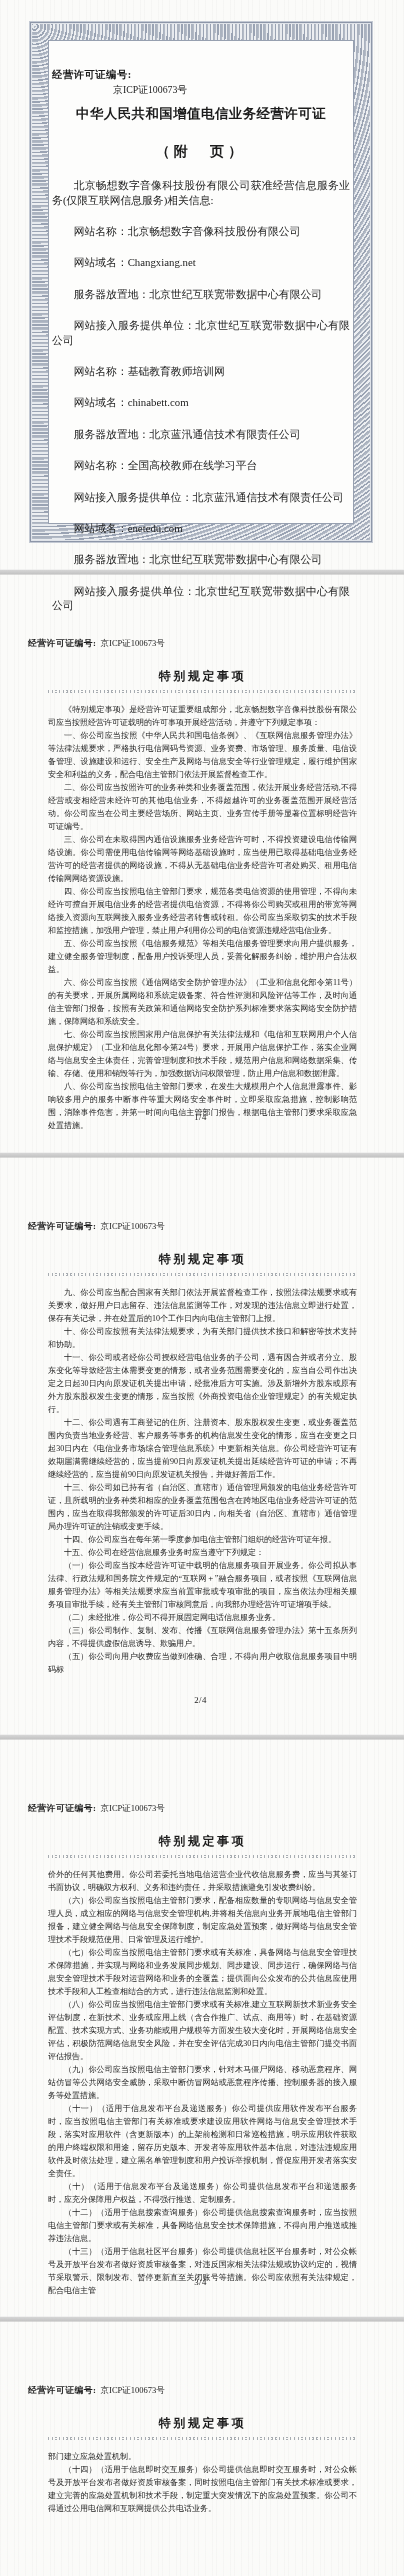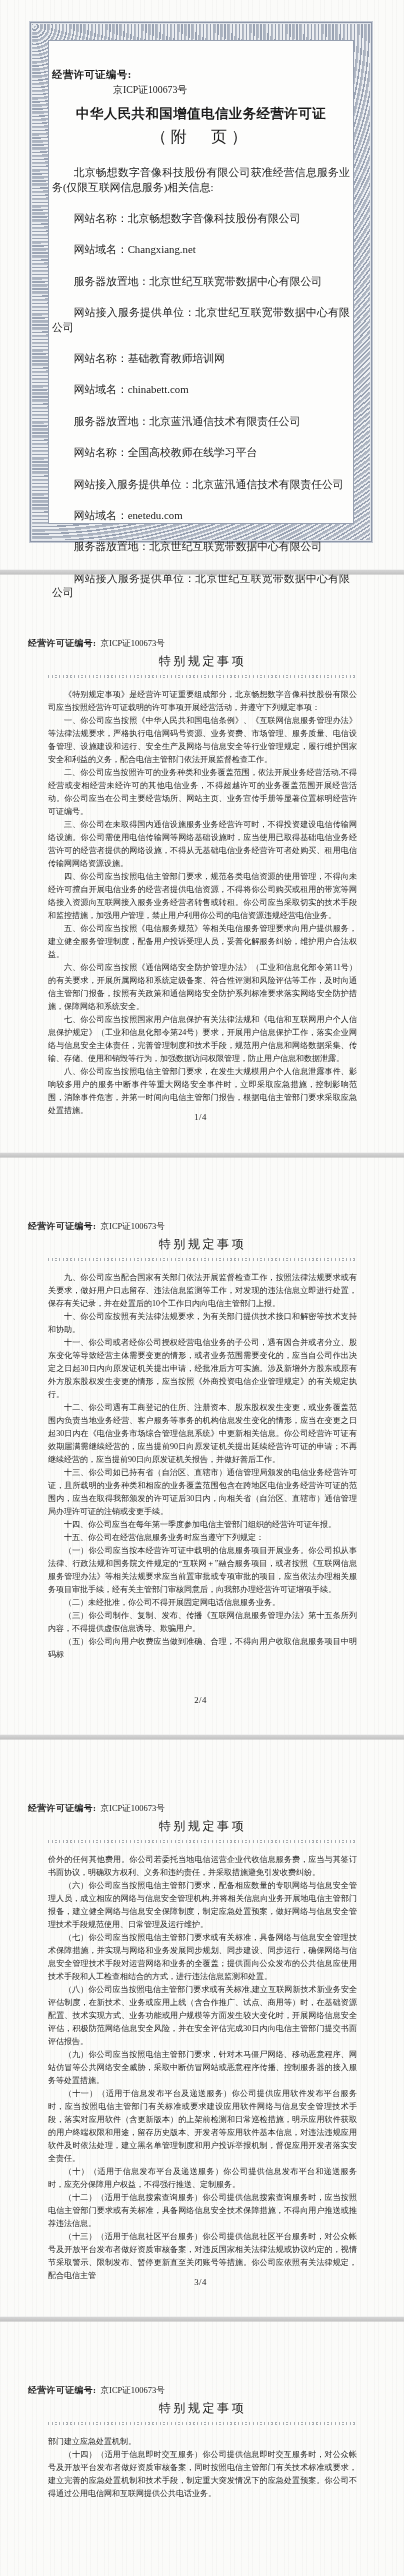--- a/index.html
+++ b/index.html
@@ -22,38 +22,38 @@
     border:1px solid #c3c9d3;
     box-shadow:inset 0 0 0 1px #8d96a8, inset 0 0 0 2.1px #dfe3e9;
   }
   .cert-inner{
     position:absolute;inset:18px;background:#fdfdfc;border:0.5px solid #97a0b0;
     padding:27px 3.1px 0 3.1px;box-sizing:border-box;
   }
   .cert-no{font-size:10.3px;font-weight:bold;line-height:13.4px;letter-spacing:0.5px;}
   .cert-no .num{display:block;font-weight:normal;margin:2.1px 0 0 61px;font-size:9.8px;letter-spacing:0;}
   .cert-title{font-size:13.4px;font-weight:bold;text-align:center;margin-top:8.2px;line-height:18.5px;letter-spacing:0.5px;}
-  .cert-sub{font-size:16px;font-weight:normal;text-align:center;margin-top:4px;letter-spacing:4.1px;}
+  .cert-sub{font-size:14px;font-weight:bold;text-align:center;margin-top:20px;letter-spacing:4.1px;}
   .cert-body{margin-top:15.5px;font-size:10.8px;line-height:14.4px;}
   .cert-body p{margin:17px 0;text-indent:2em;text-align:justify;}
   .cert-intro{line-height:14.4px;}
 
   
   .divider{
     position:absolute;left:0;width:405px;height:4.1px;
     background:linear-gradient(#d6d6d6,#c3c3c3);
     box-shadow:0 0.5px 0 #b7b7b7, 0 -0.5px 0 #e6e6e6;
   }
 
   
   .page{position:absolute;left:0;width:405px;box-sizing:border-box;padding-top:64px;}
   .page-head{margin-left:28px;font-size:8.8px;line-height:11.3px;}
   .page-head .lbl{font-weight:bold;letter-spacing:0.5px;}
   .page-head .num{margin-left:4.1px;font-size:8.5px;}
-  .page-title{text-align:center;font-size:12px;font-weight:normal;letter-spacing:2.6px;margin-top:5px;line-height:15.5px;}
+  .page-title{text-align:center;font-size:12px;font-weight:bold;letter-spacing:2.6px;margin-top:20px;line-height:15.5px;}
   .wavy{
     height:3.1px;margin:5.2px 48px 0 48px;opacity:.85;
     background:
       repeating-linear-gradient(105deg,transparent 0 0.5px,#9aa0a6 0.5px 1.3px,transparent 1.3px 3.6px),
       repeating-linear-gradient(75deg,transparent 0 0.5px,#9aa0a6 0.5px 1.3px,transparent 1.3px 3.6px);
   }
   .page-body{width:309px;margin:10.3px 0 0 48px;font-size:8px;line-height:13px;text-align:justify;}
   .page-body p{margin:0;text-indent:2em;}
   .page-body p.cont{text-indent:0;}
   .pageno{position:absolute;top:538px;left:0;width:401px;text-align:center;font-size:8.8px;letter-spacing:0.5px;}

